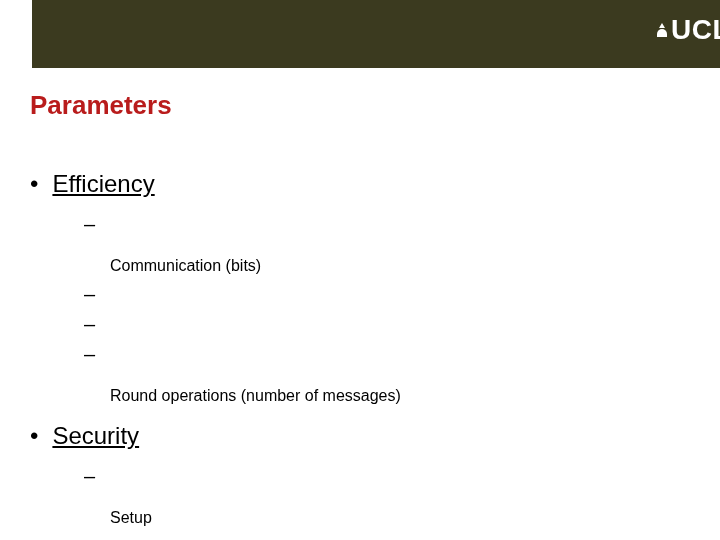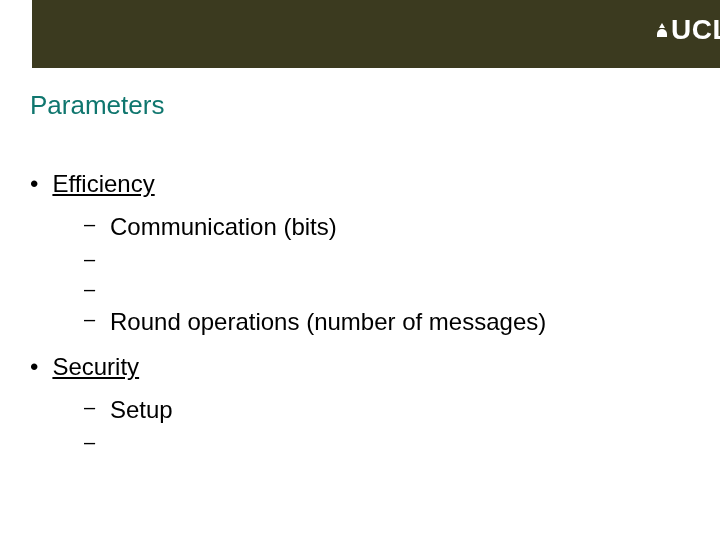--- a/index.html
+++ b/index.html
@@ -4,29 +4,29 @@
 <style>
   * { margin: 0; padding: 0; box-sizing: border-box; }
   html, body { width: 720px; height: 540px; background: #fff; font-family: Arial, Helvetica, sans-serif; color: #000; }
   .slide { width: 720px; height: 540px; position: relative; }
   .header-bar { width: 100%; height: 68px; background: #3b3a1f; position: relative; margin-left: 32px; }
   .logo { position: absolute; right: 22px; top: 14px; display: flex; align-items: center; gap: 2px; }
   .logo-dome { display: inline-flex; flex-direction: column; align-items: center; margin-right: 2px; }
   .logo-dome-top { width: 0; height: 0; border-left: 3px solid transparent; border-right: 3px solid transparent; border-bottom: 5px solid #fff; }
   .logo-dome-body { width: 10px; height: 8px; background: #fff; border-top-left-radius: 5px; border-top-right-radius: 5px; margin-top: 1px; }
   .logo-text { color: #fff; font-weight: 900; font-size: 28px; letter-spacing: 0.5px; font-family: Arial, sans-serif; }
-  .title { position: absolute; left: 30px; top: 90px; font-size: 26px; font-weight: normal; color: #0f766e; }
+  .title { position: absolute; left: 30px; top: 90px; font-size: 26px; font-weight: bold; color: #b91c1c; }
   .content { position: absolute; left: 30px; top: 170px; right: 30px; }
   .bullet-item { display: flex; align-items: flex-start; margin-bottom: 12px; }
   .bullet-marker { font-size: 24px; margin-right: 14px; line-height: 1.2; }
   .bullet-text { font-size: 24px; line-height: 1.2; text-decoration: underline; }
   .sub-group { margin-left: 54px; margin-bottom: 16px; }
   .sub-item { display: flex; align-items: flex-start; margin-bottom: 4px; }
   .sub-marker { font-size: 20px; margin-right: 12px; line-height: 1.3; min-width: 14px; }
-  .sub-text { font-size: 24px; line-height: 1.3; }
+  .sub-text { font-size: 16px; line-height: 1.3; margin-top: 45px; }
 </style>
 </head>
 <body>
 <div class="slide">
 
 <div class="header-bar">
   <div class="logo">
     <span class="logo-dome">
       <span class="logo-dome-top"></span>
       <span class="logo-dome-body"></span>

